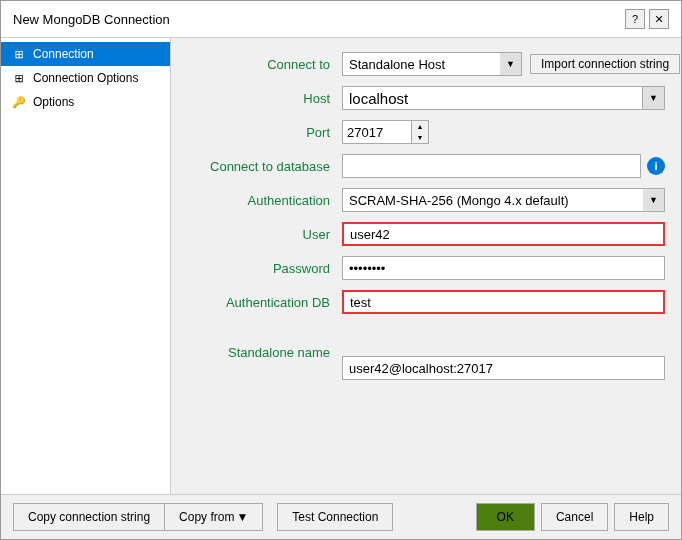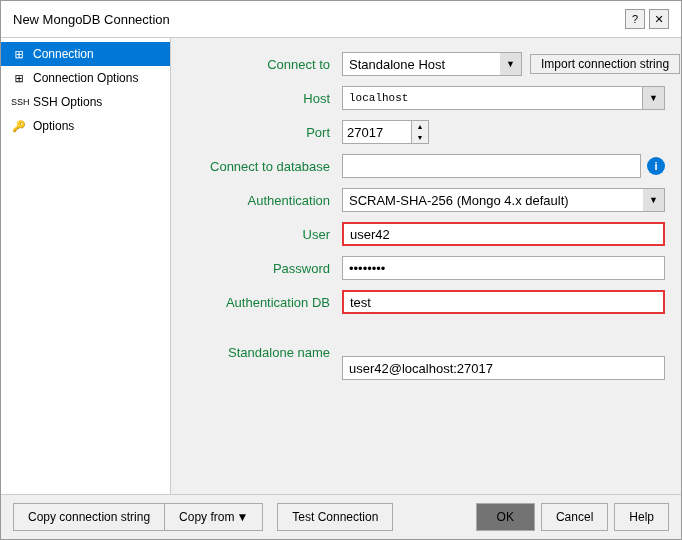--- a/index.html
+++ b/index.html
@@ -207,23 +207,22 @@
       display: flex;
       align-items: center;
       flex: 1;
       position: relative;
     }
     .host-input {
       flex: 1;
       height: 24px;
       border: 1px solid #aaa;
       padding: 2px 6px;
-      font-size: 11px;
-      background: #fff;
-      font-family: Liberation Mono, monospace;
+      font-size: 15px;
+      background: #fff;
     }
     .host-arrow {
       height: 24px;
       width: 22px;
       background: #e0e0e0;
       border: 1px solid #aaa;
       border-left: none;
       display: flex;
       align-items: center;
       justify-content: center;
@@ -271,21 +270,21 @@
     }
     .footer-right {
       margin-left: auto;
       display: flex;
       gap: 6px;
     }
     .btn-ok {
       height: 28px;
       padding: 0 20px;
       border: 1px solid #aaa;
-      background: #737373;
+      background: #4d7c0f;
       font-size: 12px;
       cursor: pointer;
     }
     .connect-to-select {
       width: 180px;
     }
     .auth-select {
       width: 100%;
     }
   </style>
@@ -305,24 +304,20 @@
   <div class="dialog-body">
 
     <div class="sidebar">
       <div class="sidebar-item active">
         <span class="item-icon">⊞</span>
         <span>Connection</span>
       </div>
       <div class="sidebar-item">
         <span class="item-icon">⊞</span>
         <span>Connection Options</span>
-      </div>
-      <div class="sidebar-item">
-        <span class="item-icon" style="font-size:9px;">SSH</span>
-        <span>SSH Options</span>
       </div>
       <div class="sidebar-item">
         <span class="item-icon">🔑</span>
         <span>Options</span>
       </div>
     </div>
 
     <div class="main-content">
 
       <div class="form-row">

